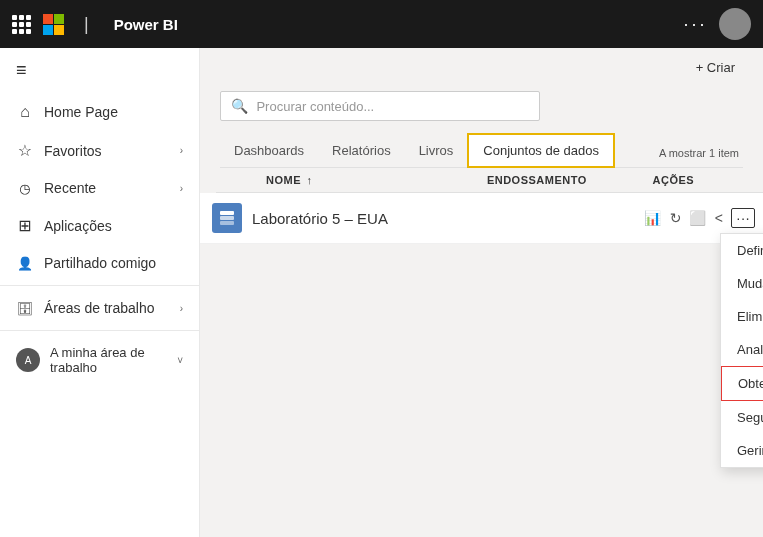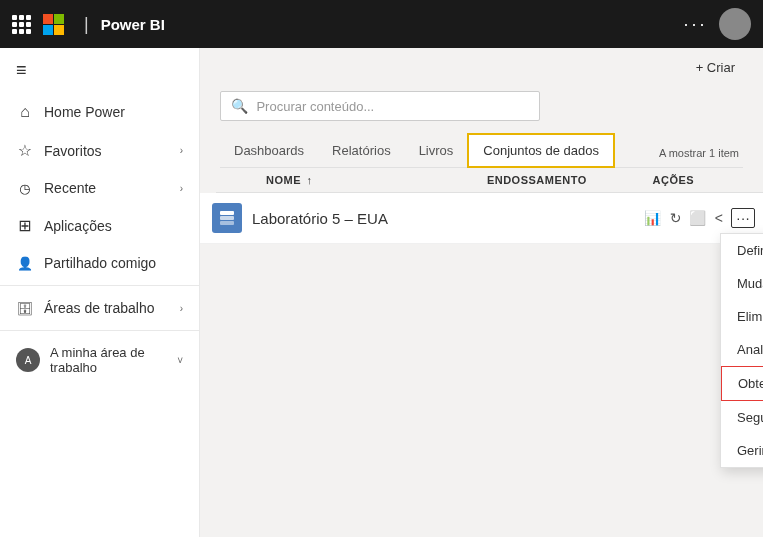--- a/index.html
+++ b/index.html
@@ -14,21 +14,21 @@
       position: relative; z-index: 10;
     }
     .topbar-left { display: flex; align-items: center; gap: 8px; }
     .grid-icon { display: grid; grid-template-columns: repeat(3,5px); grid-template-rows: repeat(3,5px); gap: 2px; margin-right: 4px; }
     .grid-dot { width: 5px; height: 5px; background: #fff; border-radius: 1px; }
     .ms-r1 { width: 10px; height: 10px; background: #f25022; }
     .ms-r2 { width: 10px; height: 10px; background: #7fba00; }
     .ms-r3 { width: 10px; height: 10px; background: #00a4ef; }
     .ms-r4 { width: 10px; height: 10px; background: #ffb900; }
     .ms-logo-grid { display: grid; grid-template-columns: 10px 10px; grid-template-rows: 10px 10px; gap: 1px; margin-right: 8px; }
-    .topbar-title { color: #fff; font-size: 15px; font-weight: 600; }
+    .topbar-title { color: #fff; font-size: 15px; font-weight: 600; margin-left: 13px; }
     .topbar-right { display: flex; align-items: center; gap: 12px; }
     .topbar-dots { color: #fff; font-size: 18px; letter-spacing: 2px; cursor: pointer; }
     .avatar { width: 32px; height: 32px; border-radius: 50%; background: #888; }
 
     
     .layout { display: flex; height: calc(537px - 48px); }
 
     
     .sidebar { width: 200px; background: #fff; border-right: 1px solid #e8e8e8; display: flex; flex-direction: column; flex-shrink: 0; }
     .sidebar-hamburger { padding: 12px 16px; font-size: 18px; cursor: pointer; color: #333; }
@@ -162,21 +162,21 @@
   </div>
 </div>
 
 <div class="layout">
 
   <div class="sidebar">
     <div class="sidebar-hamburger">≡</div>
 
     <div class="sidebar-item">
       <span class="sidebar-item-icon">⌂</span>
-      <span class="sidebar-item-label">Home Power</span>
+      <span class="sidebar-item-label">Home Page</span>
     </div>
     <div class="sidebar-item">
       <span class="sidebar-item-icon">☆</span>
       <span class="sidebar-item-label">Favoritos</span>
       <span class="sidebar-item-chevron">›</span>
     </div>
     <div class="sidebar-item">
       <span class="sidebar-item-icon" style="font-size:13px">◷</span>
       <span class="sidebar-item-label">Recente</span>
       <span class="sidebar-item-chevron">›</span>

